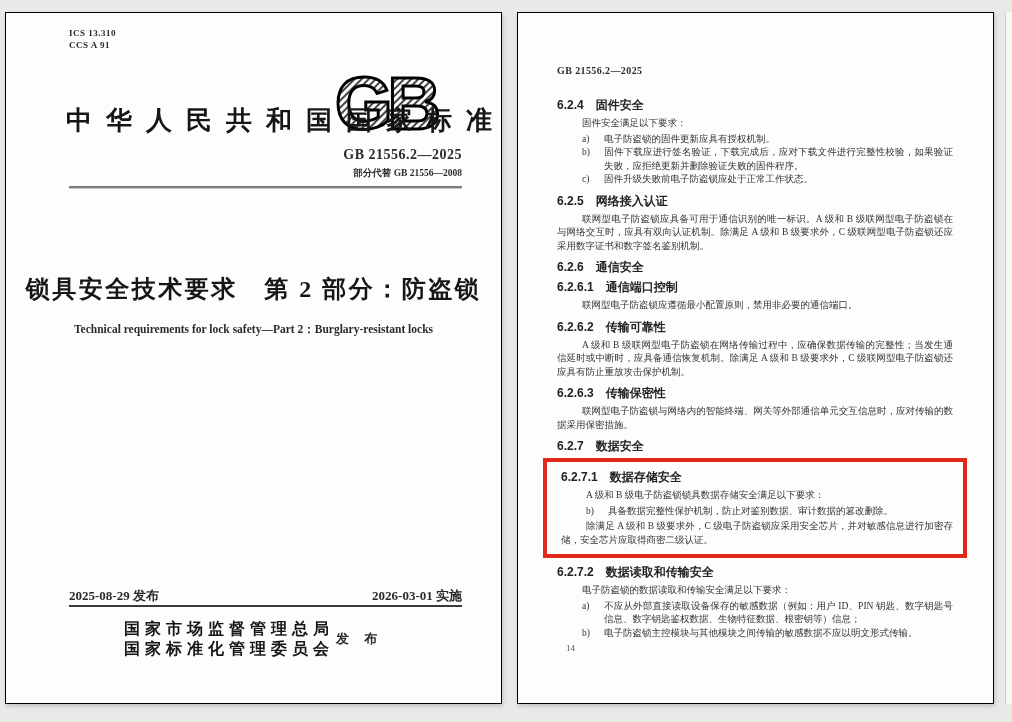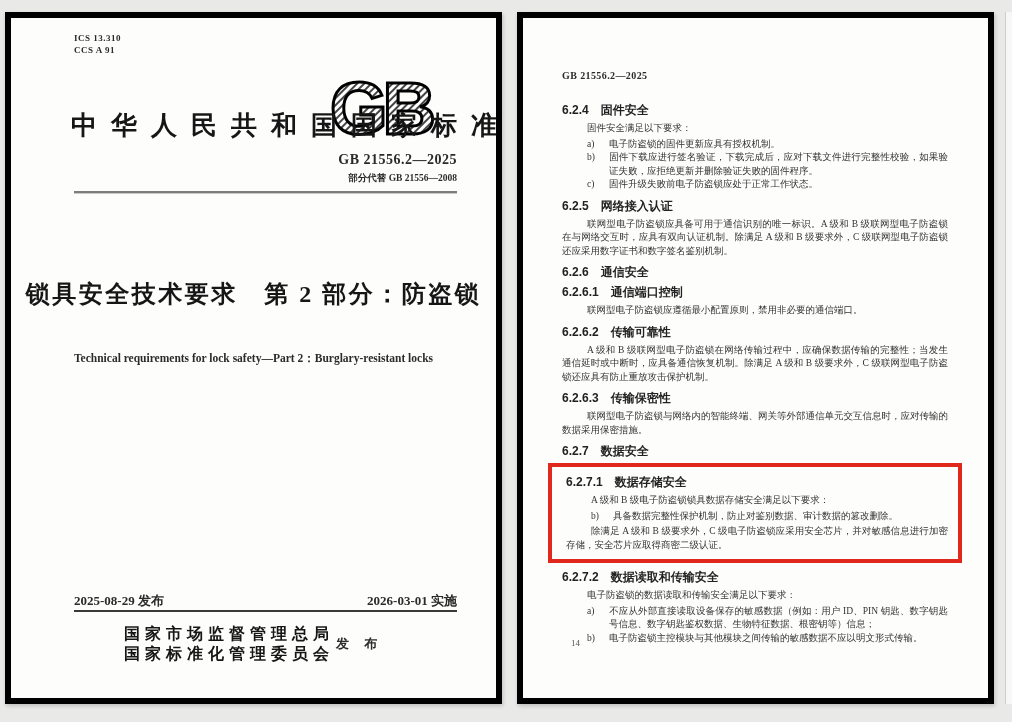--- a/index.html
+++ b/index.html
@@ -9,21 +9,21 @@
     font-family:"Liberation Serif","DejaVu Serif",serif;
     color:#2b2b2b;
     position:relative;
     overflow:hidden;
   }
   .page {
     position:absolute;
     top:12px;
     height:692px;
     background:#fdfdfc;
-    border:6px solid #000000;
+    border:1px solid #000000;
     box-shadow:1px 2px 4px rgba(0,0,0,.18);
   }
   #cover-page  { left:5px;  width:497px; }
   #content-page{ left:517px; width:477px; }
   .edge-sliver {
     position:absolute; top:12px; right:0; width:7px; height:692px;
     background:#f7f7f6; border-left:1px solid #cfcfcd;
   }
 
   
@@ -45,21 +45,21 @@
     position:absolute; left:63px; right:39px; top:173px;
     border-top:2px solid #7d7d7d; border-bottom:1px solid #c9c9c9;
   }
   .doc-title {
     position:absolute; left:0; right:0; top:260px;
     text-align:center; font-size:24px; font-weight:bold; letter-spacing:2.5px;
     color:#161616; white-space:nowrap;
   }
   .doc-title-en {
     position:absolute; left:0; right:0; top:309px;
-    text-align:center; font-size:11.5px; font-weight:bold;margin-top:24px;
+    text-align:center; font-size:11.5px; font-weight:bold;
   }
   .date-row {
     position:absolute; left:63px; right:39px; top:574px;
     display:flex; justify-content:space-between;
     font-size:13px; font-weight:bold;font-family:Liberation Serif, serif;
   }
   .rule-bottom {
     position:absolute; left:63px; right:39px; top:592px;
     border-top:2px solid #3a3a3a;
   }

